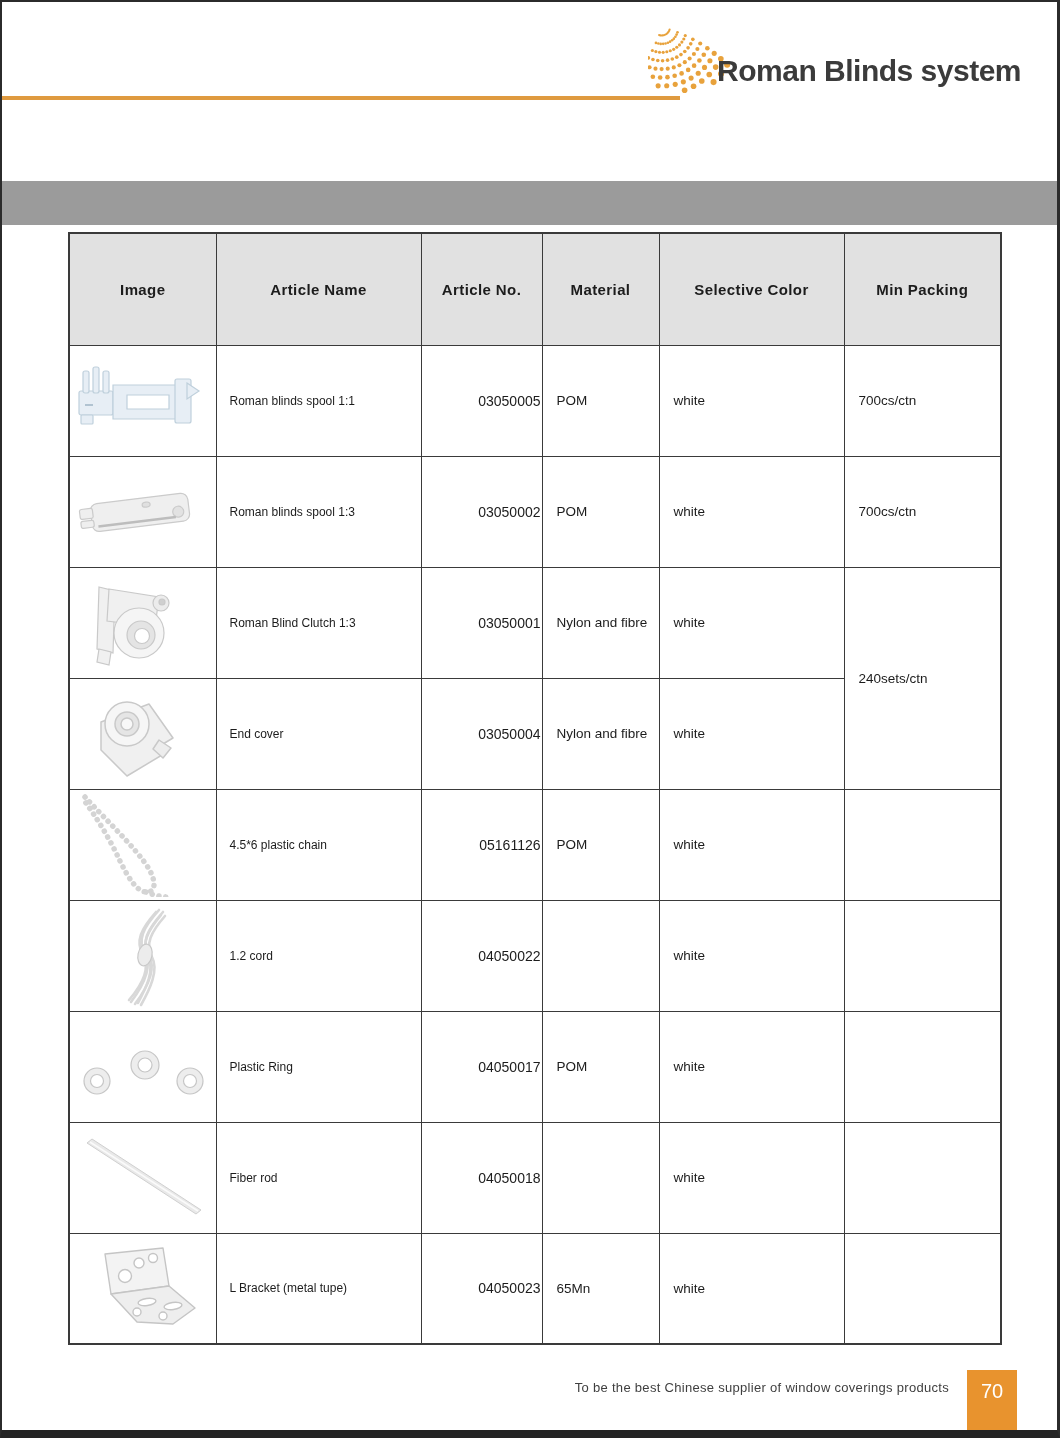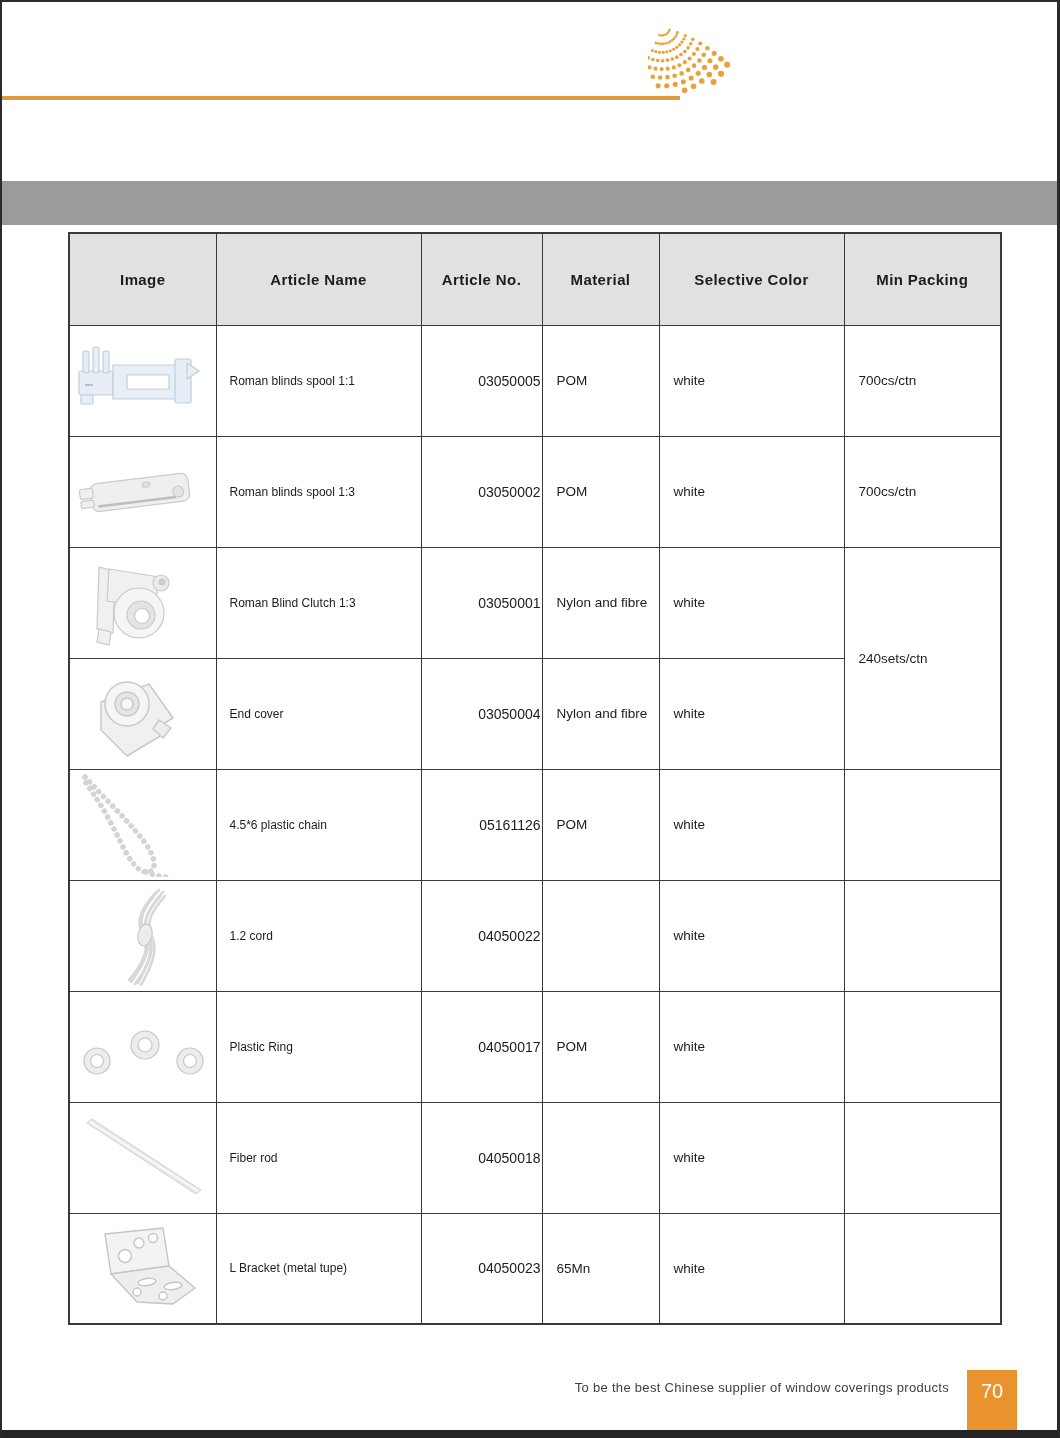--- a/index.html
+++ b/index.html
@@ -29,21 +29,21 @@
     position:absolute;left:66px;top:230px;
     width:932px;border-collapse:collapse;table-layout:fixed;
     border:2px solid #3a3a3a;
   }
   table.catalog th,table.catalog td{
     border:1px solid #3a3a3a;
     vertical-align:middle;
     color:#1c1c1c;
     overflow:hidden;
   }
-  table.catalog thead tr{height:92px;padding-left:46px;}
+  table.catalog thead tr{height:112px;padding-left:46px;}
   table.catalog tbody tr{height:111px;}
   table.catalog th{
     background:#E1E1E1;
     font-size:15px;font-weight:bold;letter-spacing:0.4px;
     text-align:center;
   }
   td.c-img{text-align:center;padding:0;}
   td.c-name{font-size:12px;padding-left:13px;}
   td.c-no{font-size:14px;text-align:right;}
   td.c-mat,td.c-col,td.c-pack{font-size:13.5px;padding-left:14px;}
@@ -150,20 +150,21 @@
       <circle cx="5.4" cy="40.3" r="1.99"></circle>
       <circle cx="1.7" cy="48.8" r="2.26"></circle>
       <circle cx="-2.5" cy="57.1" r="2.54"></circle>
       <circle cx="12.2" cy="13.5" r="1.17"></circle>
       <circle cx="8.7" cy="22.1" r="1.44"></circle>
       <circle cx="4.8" cy="30.4" r="1.72"></circle>
       <circle cx="0.4" cy="38.5" r="1.99"></circle>
       <circle cx="-4.6" cy="46.4" r="2.26"></circle>
       <circle cx="-10.0" cy="54.0" r="2.54"></circle>
     </svg>
+  <div class="brand-title">Roman Blinds system</div>
   <div class="accent-rule"></div>
 
   <div class="gray-banner"></div>
 
   <table class="catalog">
     <colgroup>
       <col style="width:147px">
         <col style="width:205px">
         <col style="width:121px">
       <col style="width:117px">

